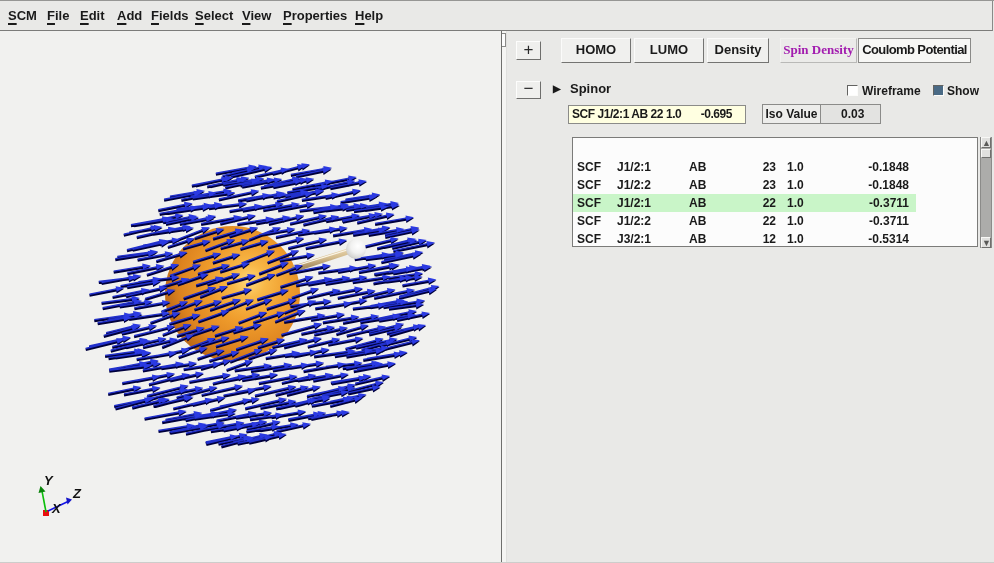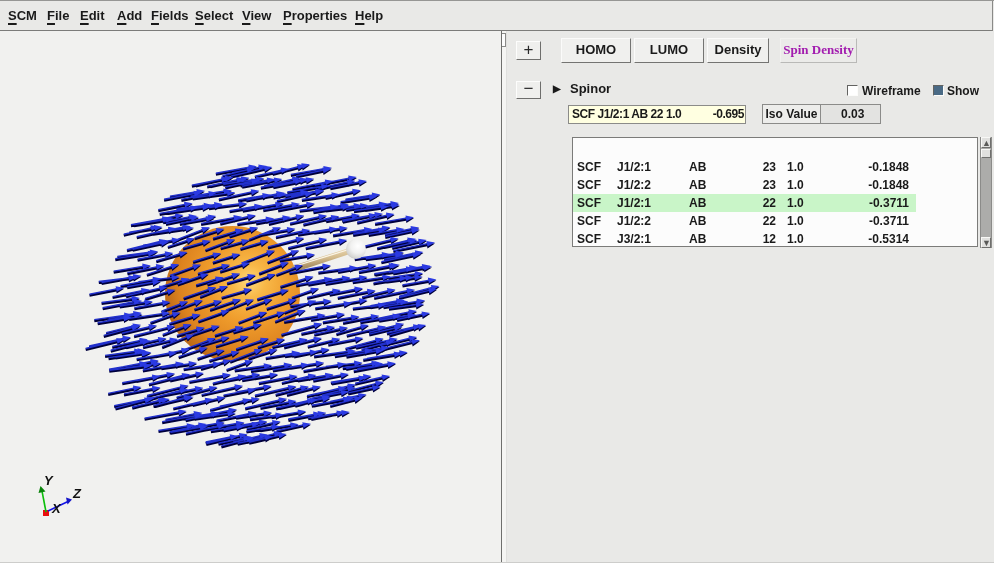--- a/index.html
+++ b/index.html
@@ -21,21 +21,21 @@
         color:#2a2a2a; text-align:center; }
 .tab { position:absolute; top:7px; height:25px; background:#f0f0ee; border:1px solid;
         border-color:#fbfbfa #747472 #747472 #fbfbfa; font-size:13px; text-align:center;
         line-height:22px; white-space:nowrap; }
 .tab.dis { color:#a21caf; border-color:#f2f2f0 #b9b9b7 #b9b9b7 #f2f2f0; background:#ebebe9;font-family:Liberation Serif, serif; }
 .tab.sel { background:#f7f7f5; border-color:#8a8a88; line-height:21px; letter-spacing:-0.6px; }
 .ck { position:absolute; width:11px; height:11px; background:#fff; border:1px solid;
        border-color:#636361 #fcfcfa #fcfcfa #636361; }
 .lbl { position:absolute; font-size:12px; }
 #scf { position:absolute; left:568px; top:105px; width:178px; height:19px; background:#ffffe1;
-        border:1px solid #8b8b89; font-size:12px; letter-spacing:-0.45px; line-height:17px; padding:0 1px 0 3px; }
+        border:1px solid #8b8b89; font-size:12px; letter-spacing:-0.45px; line-height:17px; padding:0 13px 0 3px; }
 #scf i { float:right; font-style:normal; }
 #isol { position:absolute; left:762px; top:104px; width:59px; height:20px; background:#ededeb;
          border:1px solid #8b8b89; font-size:12px; line-height:18px; text-align:center; }
 #isov { position:absolute; left:820px; top:104px; width:61px; height:20px; background:#e3e3e1;
          border:1px solid #8b8b89; font-size:12px; line-height:18px; padding-left:20px; }
 #table { position:absolute; left:572px; top:137px; width:406px; height:110px; background:#fcfcfc;
           border:1px solid #7b7b79; }
 #thead { position:absolute; left:0; top:0; width:404px; height:20px; display:flex; }
 .th { height:20px; background:#e3e3e1; border:1px solid; border-color:#f8f8f6 #6f6f6d #6f6f6d #f8f8f6;
        font-size:12px; line-height:18px; text-align:center; flex:none; }
@@ -116,20 +116,21 @@
 </g>
 </svg>
 <div id="sash"></div>
 <div id="sashgrip"></div>
 <div id="right">
   <div class="btn" style="left:9px;top:10px;width:25px;height:19px;line-height:16px;font-size:17px">+</div>
   <div class="tab" style="left:54px;width:70px">HOMO</div>
     <div class="tab" style="left:127px;width:70px">LUMO</div>
     <div class="tab" style="left:200px;width:62px">Density</div>
     <div class="tab dis" style="left:273px;width:77px">Spin Density</div>
+    <div class="tab sel" style="left:351px;width:113px">Coulomb Potential</div>
   <div class="btn" style="left:9px;top:50px;width:25px;height:18px;line-height:14px;font-size:17px">−</div>
   <span class="lbl" style="left:46px;top:52px;font-size:10px">▶</span>
   <span class="lbl" style="left:63px;top:50px;font-size:13px">Spinor</span>
 </div>
 <div class="ck" style="left:847px;top:85px"></div>
 <span class="lbl" style="left:862px;top:84px">Wireframe</span>
 <div class="ck" style="left:933px;top:85px;background:#4a6a85"></div>
 <span class="lbl" style="left:947px;top:84px">Show</span>
 <div id="scf">SCF J1/2:1 AB 22 1.0<i>-0.695</i></div>
 <div id="isol">Iso Value</div>

